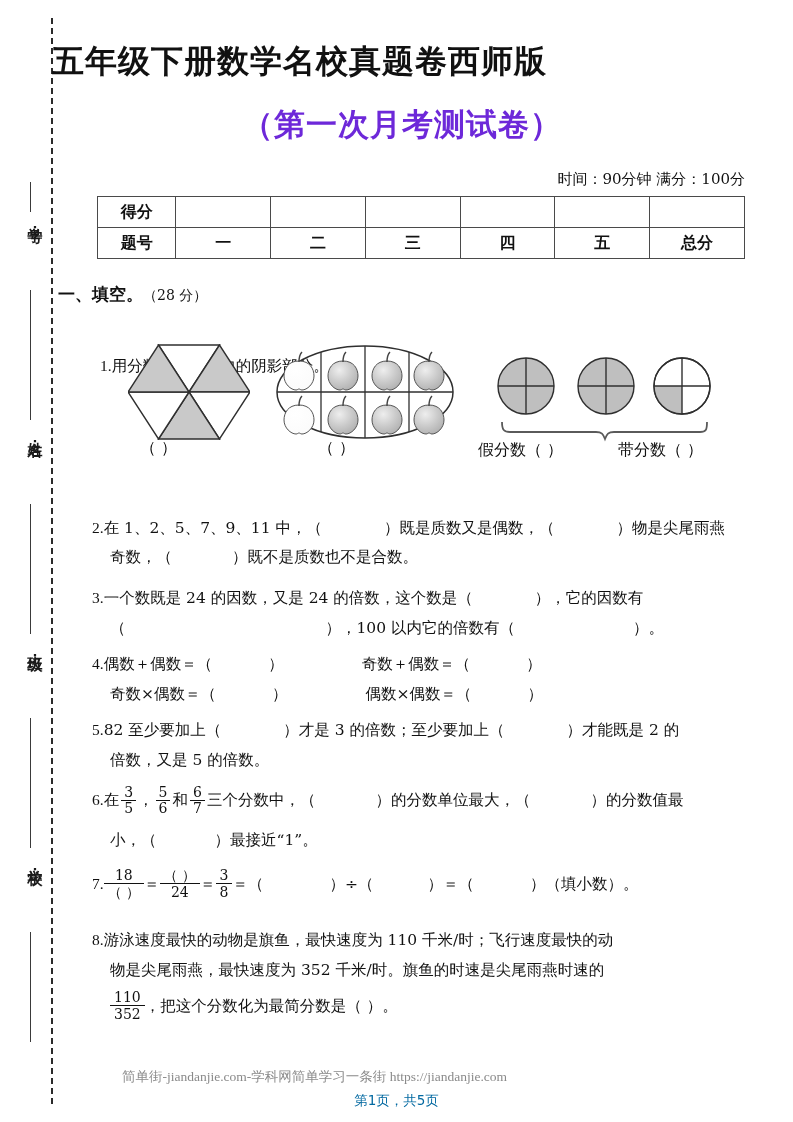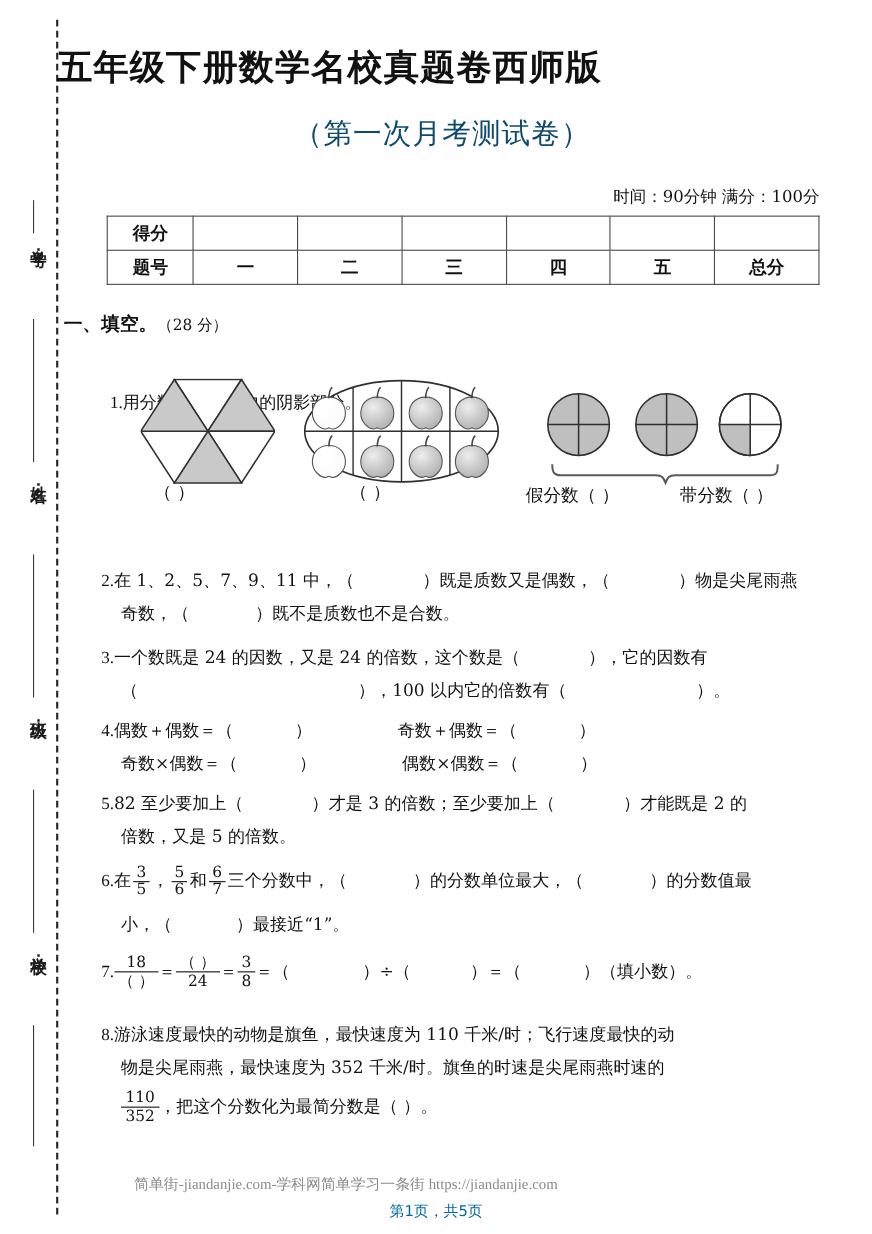--- a/index.html
+++ b/index.html
@@ -24,21 +24,21 @@
           writing-mode:vertical-rl;text-orientation:upright;
           color:#1a1a1a;white-space:nowrap;}
   .vrule{position:absolute;left:30px;width:0;border-left:1.6px solid #3a3a3a;}
 
   
   .title1{position:absolute;left:52px;top:40px;width:700px;text-align:left;
           font-family:"DejaVu Serif","Liberation Serif",serif;
           font-weight:700;font-size:32px;letter-spacing:1px;color:#111;}
   .title2{position:absolute;left:52px;top:104px;width:700px;text-align:center;
           font-family:"DejaVu Serif","Liberation Serif",serif;
-          font-weight:400;font-size:26px;letter-spacing:1px;color:#0c4a6e;}
+          font-weight:700;font-size:31px;letter-spacing:1px;color:#6d28d9;}
   .examinfo{position:absolute;right:48px;top:170px;font-size:15px;
             font-family:"DejaVu Serif","Liberation Serif",serif;color:#111;
             white-space:nowrap;}
 
   
   .score-table{position:absolute;left:97px;top:196px;width:648px;
                border-collapse:collapse;}
   .score-table td{border:1px solid #4a4a4a;height:28px;text-align:center;
                   font-size:16px;font-weight:700;
                   font-family:"DejaVu Serif","Liberation Serif",serif;color:#111;}
@@ -246,21 +246,21 @@
 
       <path d="M6,66 C6,74 8,76 14,76 L100,76 C106,76 107,78 109,83 C111,78 112,76 118,76 L204,76 C210,76 211,74 211,66" fill="none" stroke="#5a5a5a" stroke-width="1.8"></path>
     </svg>
   </div>
   <div class="paren" style="left:478px;top:440px;">假分数（        ）</div>
   <div class="paren" style="left:618px;top:440px;">带分数（        ）</div>
 
   <div class="q" style="left:92px;top:468px;width:660px;">
     <span class="num">2.</span><span>在 1、2、5、7、9、11 中，（</span><span class="blank" style="width:62px;"></span><span>）既是质数又是偶数，（</span><span class="blank" style="width:62px;"></span><span>）物是尖尾雨燕</span>
   </div>
-  <div class="q" style="left:110px;top:498px;width:660px;">
+  <div class="q" style="left:110px;top:498px;width:660px;font-family:Liberation Mono, monospace;">
     <span>奇数，（</span><span class="blank" style="width:60px;"></span><span>）既不是质数也不是合数。</span>
   </div>
 
   <div class="q" style="left:92px;top:538px;width:665px;">
     <span class="num">3.</span><span>一个数既是 24 的因数，又是 24 的倍数，这个数是（</span><span class="blank" style="width:62px;"></span><span>），它的因数有</span>
   </div>
   <div class="q" style="left:110px;top:568px;width:665px;">
     <span>（</span><span class="blank" style="width:200px;"></span><span>），100 以内它的倍数有（</span><span class="blank" style="width:118px;"></span><span>）。</span>
   </div>
 

